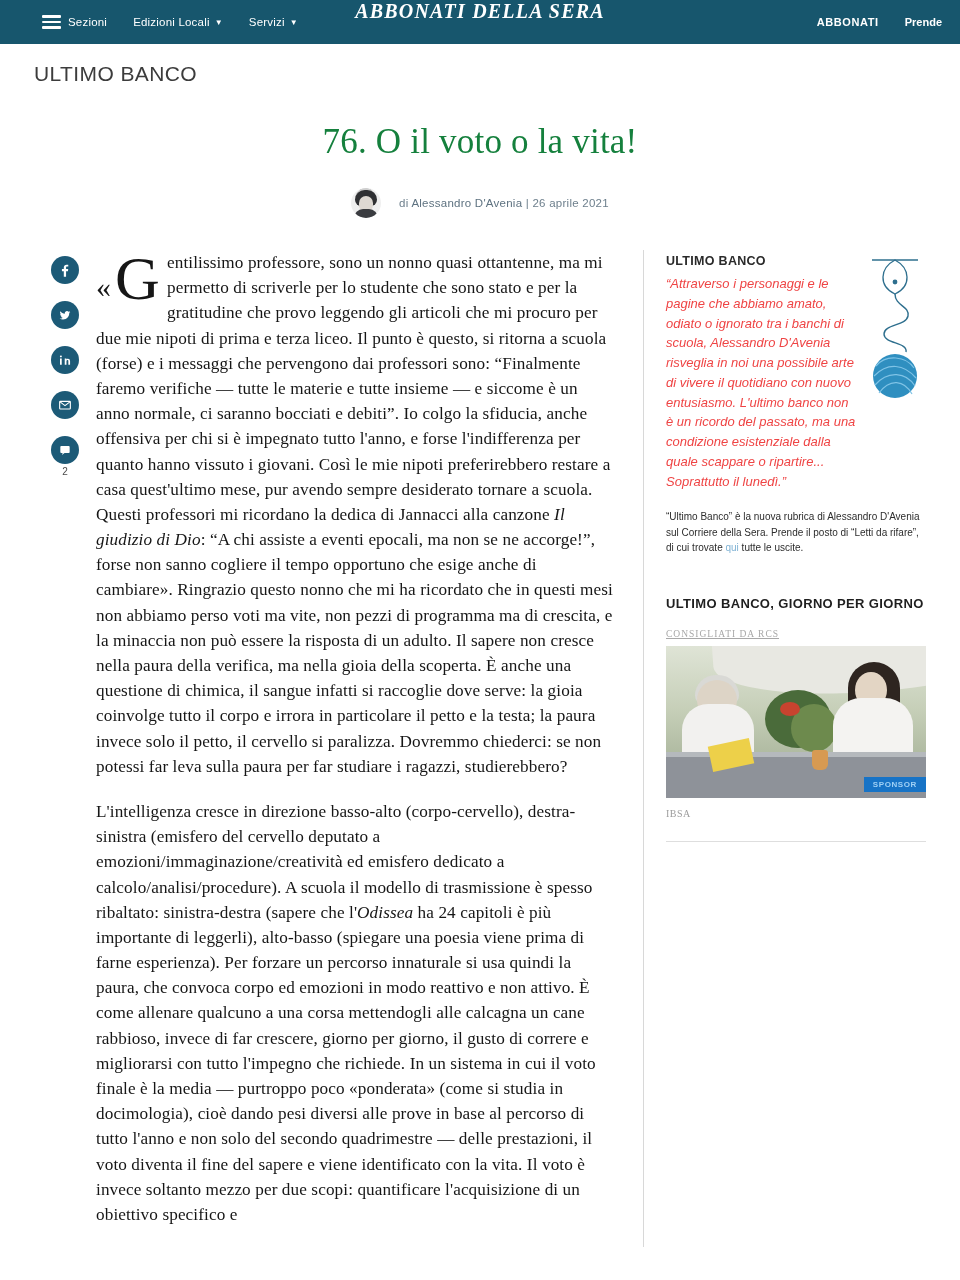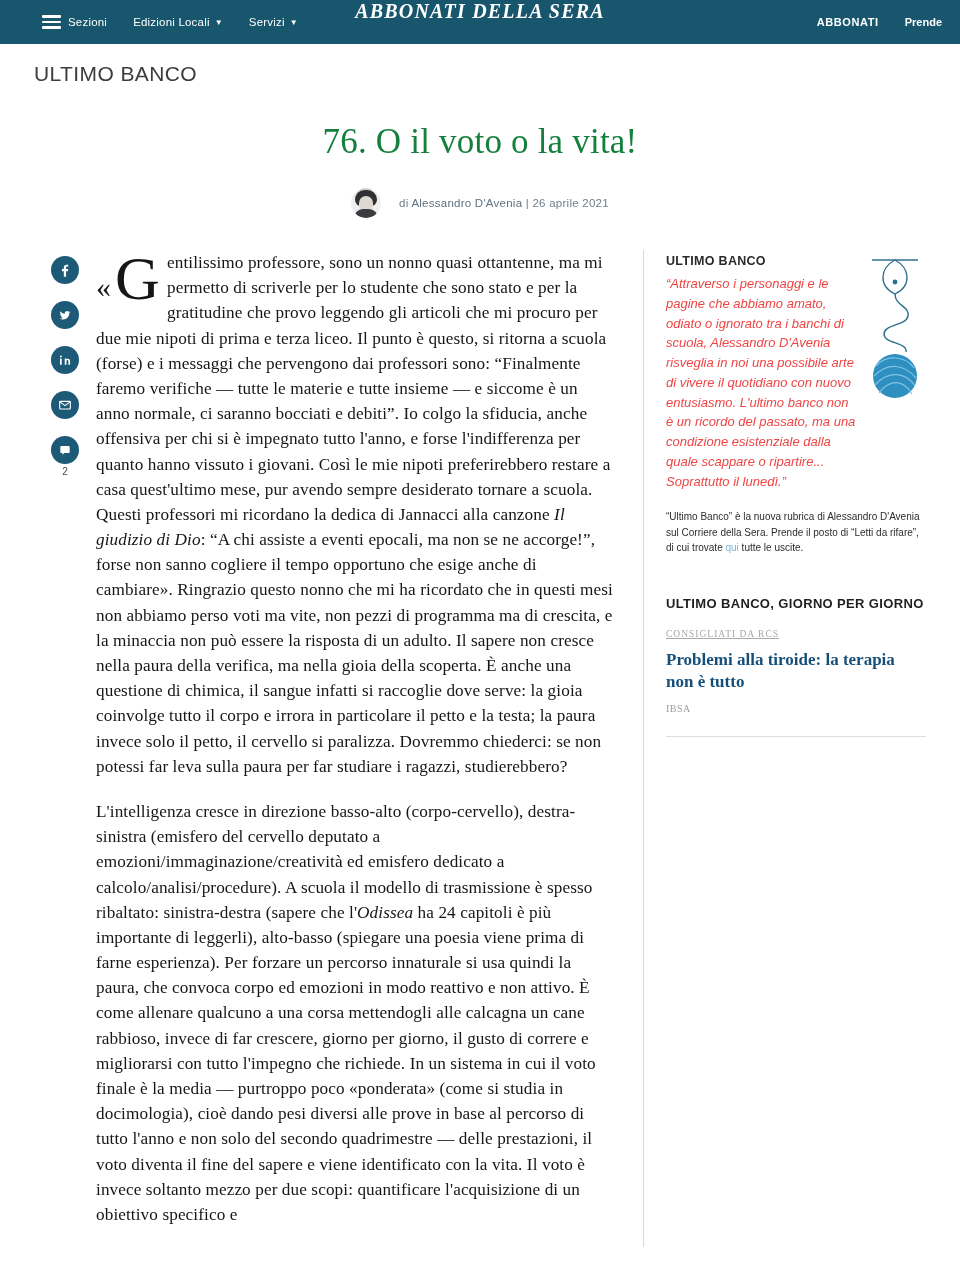--- a/index.html
+++ b/index.html
@@ -400,18 +400,34 @@
         </svg>
       </div>
     </div>
 
     <p class="sb-desc"><span>“Ultimo Banco” è la nuova rubrica di Alessandro D'Avenia sul Corriere della Sera. Prende il posto di “Letti da rifare”, di cui trovate </span><a class="link">qui</a><span> tutte le uscite.</span></p>
 
     <div class="sb-section-title">ULTIMO BANCO, GIORNO PER GIORNO</div>
 
     <div class="sponsor-label">CONSIGLIATI DA RCS</div>
 
-
-    <div class="promo-title">Problemi alla tiroide: la terapia non è tutto</div>
+    <div class="promo-img">
+      <span class="sky"></span>
+      <span class="umbrella"></span>
+      <span class="foliage-a"></span>
+      <span class="foliage-b"></span>
+      <span class="flower"></span>
+      <span class="p1-hair"></span>
+      <span class="p1-head"></span>
+      <span class="p1-body"></span>
+      <span class="p2-hair"></span>
+      <span class="p2-face"></span>
+      <span class="p2-body"></span>
+      <span class="table"></span>
+      <span class="paper"></span>
+      <span class="glass"></span>
+      <span class="sponsor-badge">SPONSOR</span>
+    </div>
+
     <div class="promo-source">IBSA</div>
     <hr class="sb-divider">
   </div>
 </div>
 
 </body></html>

